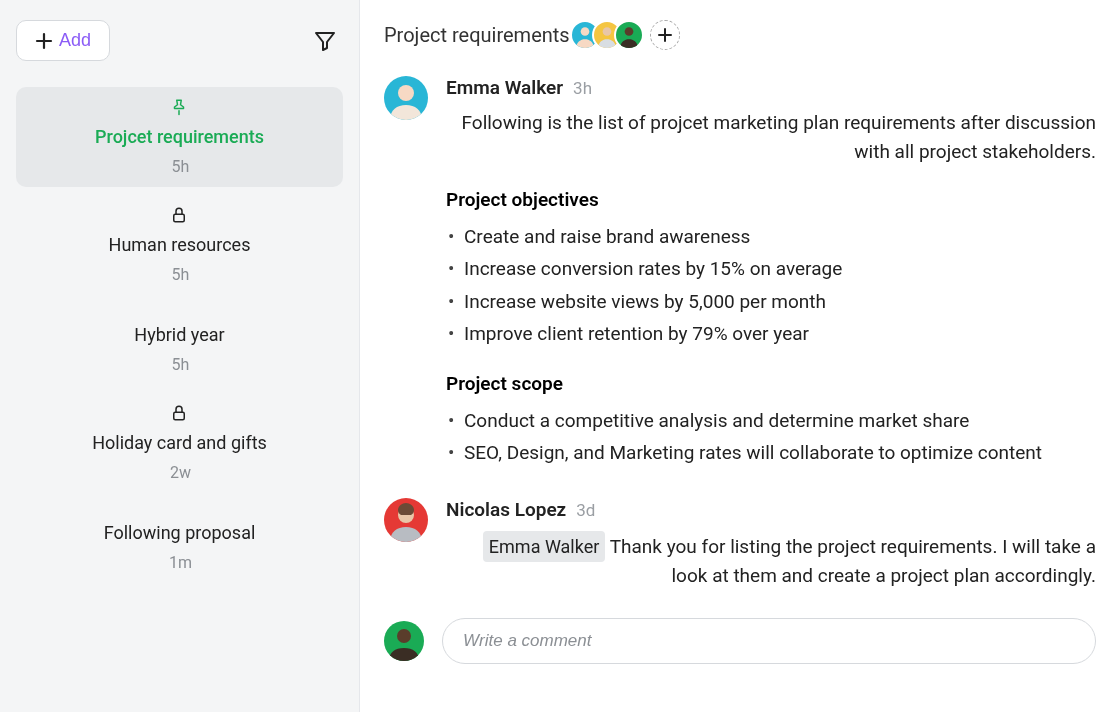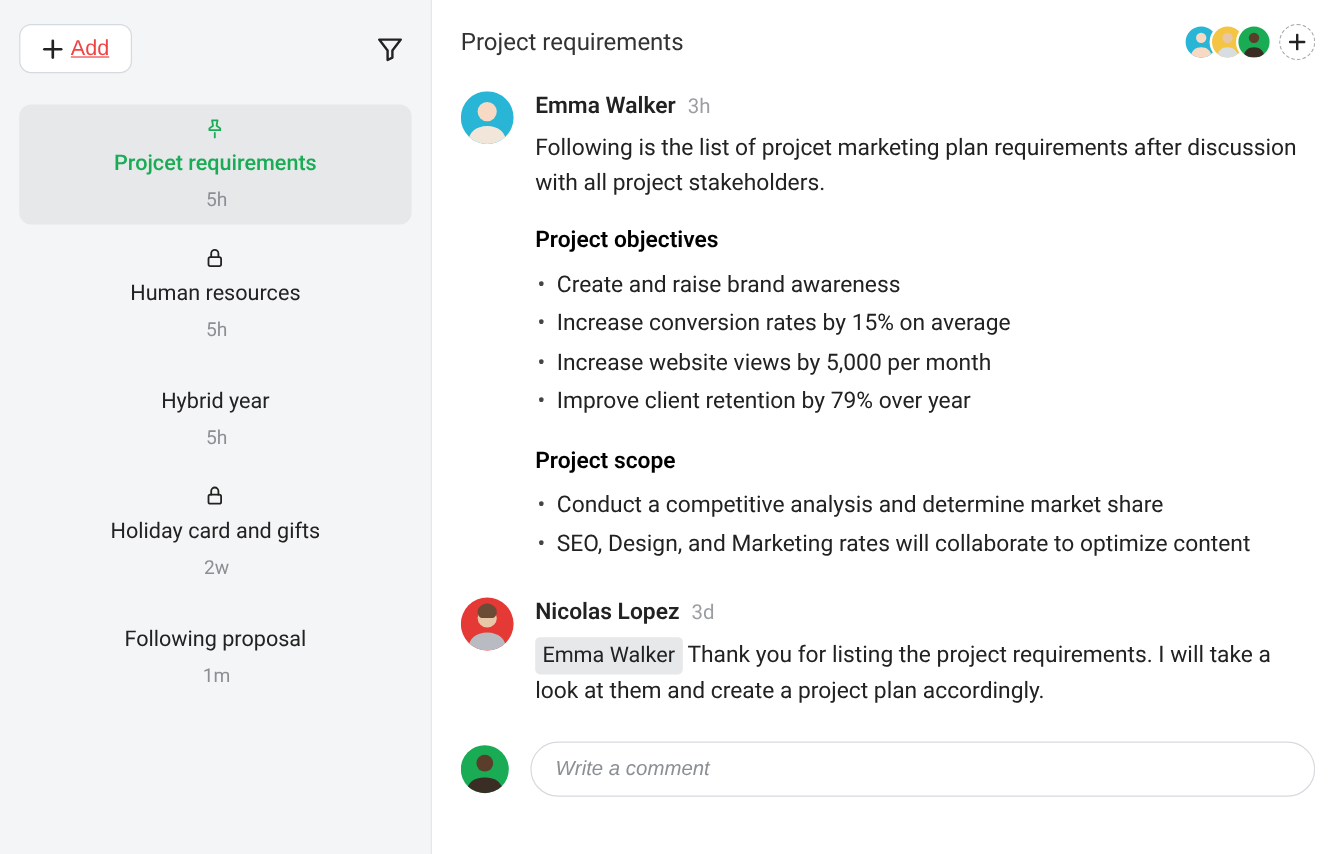--- a/index.html
+++ b/index.html
@@ -32,22 +32,21 @@
       display: inline-flex;
       align-items: center;
       gap: 6px;
       background: #fff;
       border: 1px solid #d6d9dd;
       border-radius: 10px;
       padding: 9px 18px;
       font-size: 18px;
       font-weight: 500;
       cursor: pointer;
-      color: #ef4444;
-      text-decoration: underline;
+      color: #8b5cf6;
     }
     .add-button svg, .filter-icon svg {
       display: block;
     }
     .filter-icon {
       display: inline-flex;
       align-items: center;
       justify-content: center;
       cursor: pointer;
       padding: 6px;
@@ -91,21 +90,20 @@
     }
     .main {
       flex: 1;
       height: 100%;
       display: flex;
       flex-direction: column;
       padding: 20px 24px;
     }
     .header {
       display: flex;
-      justify-content: space-between;
       align-items: center;
       margin-bottom: 26px;
     }
     .page-title {
       font-size: 20px;
       font-weight: 400;
       color: #333;
     }
     .participants {
       display: flex;
@@ -171,20 +169,21 @@
       color: #222;
     }
     .post-time {
       font-size: 17px;
       color: #9a9ea3;
     }
     .post-text {
       font-size: 19px;
       line-height: 1.5;
       color: #222;
+      text-align: right;
     }
     .section-heading {
       font-size: 19px;
       font-weight: 600;
       margin-top: 22px;
       margin-bottom: 10px;
     }
     .post-list {
       list-style: none;
       padding-left: 18px;

